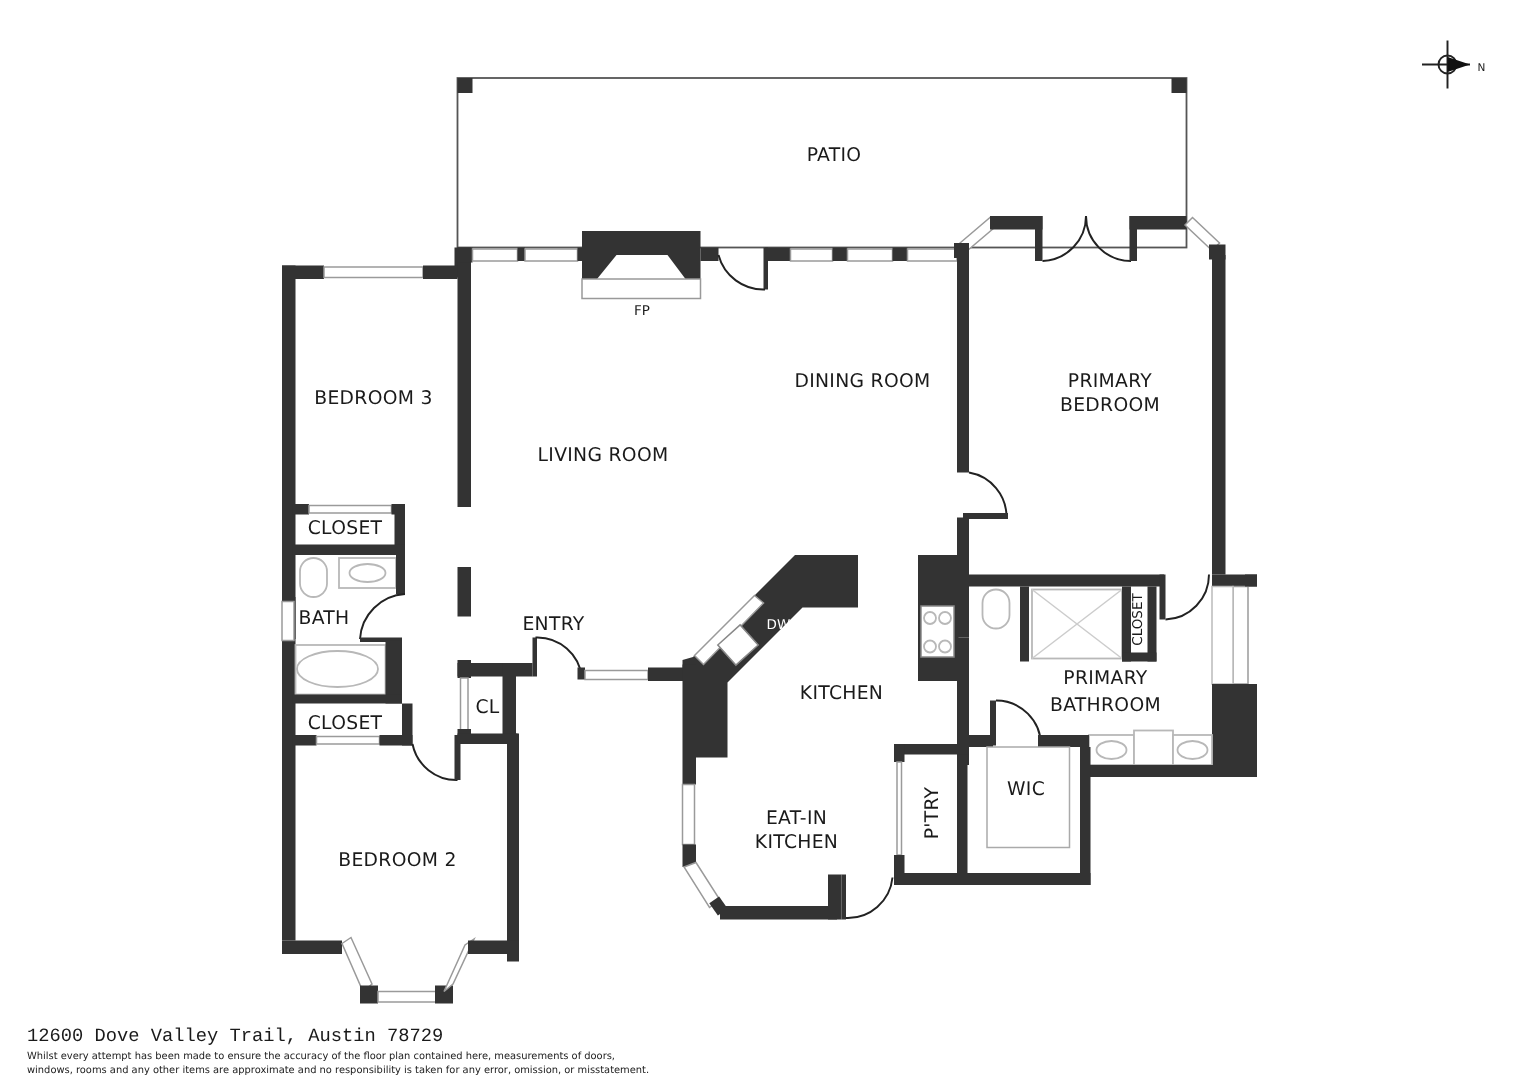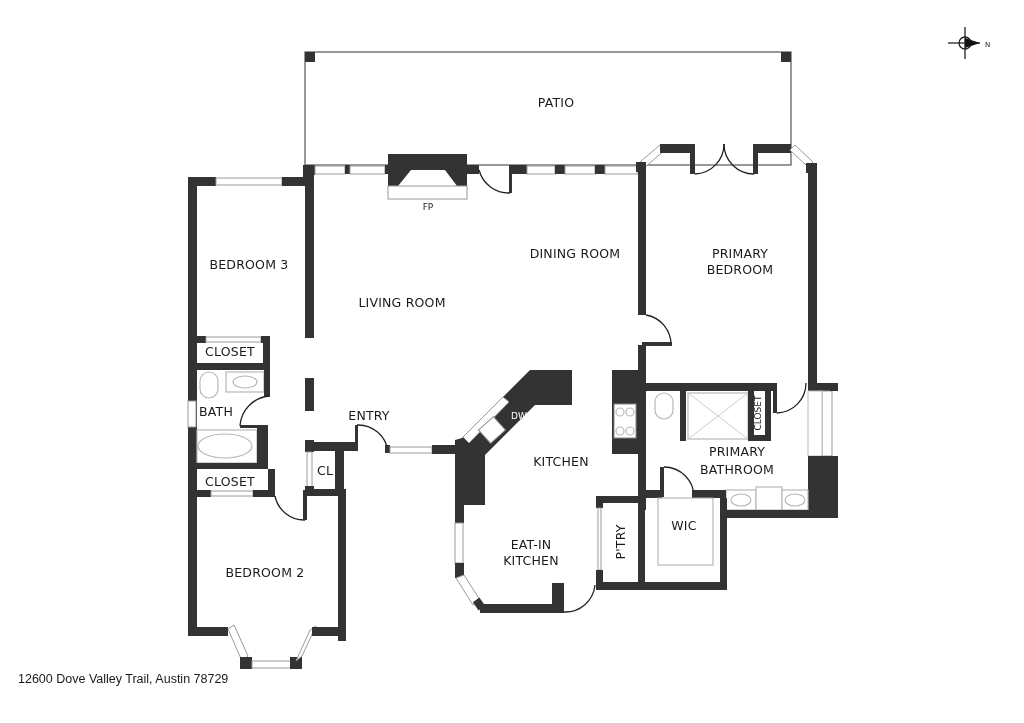--- a/index.html
+++ b/index.html
@@ -6,21 +6,21 @@
   body { width: 1024px; height: 723px; position: relative; overflow: hidden; font-family: "DejaVu Sans", sans-serif; }
   #plan { position: absolute; left: 0; top: 0; width: 1024px; height: 723px; }
   .wall { fill: #333333; }
   .glass { fill: #ffffff; stroke: #9a9a9a; stroke-width: 1; }
   .fix { fill: #ffffff; stroke: #b8b8b8; stroke-width: 1.2; }
   .door { fill: none; stroke: #222222; stroke-width: 1.3; }
   .lbl { font-family: "DejaVu Sans", sans-serif; font-size: 12.5px; fill: #1a1a1a; text-anchor: middle; letter-spacing: 0.2px; }
   .lbl-sm { font-family: "DejaVu Sans", sans-serif; font-size: 9px; fill: #1a1a1a; text-anchor: middle; }
   .lbl-w { font-family: "DejaVu Sans", sans-serif; font-size: 9px; fill: #ffffff; text-anchor: middle; }
   .footer { position: absolute; left: 18px; top: 672px; color: #1a1a1a; }
-  .footer .addr { font-family: Liberation Sans, sans-serif; font-size: 12.5px; line-height: 15px; }
+  .footer .addr { font-family: Liberation Mono, monospace; font-size: 12.5px; line-height: 15px; margin-top: 12px; }
   .footer .disc { font-family: "DejaVu Sans", sans-serif; font-size: 6.6px; line-height: 9.4px; width: 420px; margin-top: 1px; }
   .compass-n { font-family: "DejaVu Sans", sans-serif; font-size: 7px; fill: #1a1a1a; }
 </style>
 </head>
 <body>
 
 <svg id="plan" viewBox="0 0 1024 723" xmlns="http://www.w3.org/2000/svg">
 
   <g>
     <rect x="305" y="52" width="486" height="113" fill="none" stroke="#555" stroke-width="1.2"></rect>
@@ -228,14 +228,16 @@
     <line x1="948" y1="43" x2="980" y2="43" stroke="#222" stroke-width="1.3"></line>
     <circle cx="965" cy="43" r="6" fill="none" stroke="#222" stroke-width="1.3"></circle>
     <polygon points="965,38 980,43 965,48" fill="#111"></polygon>
     <text class="compass-n" x="985" y="47">N</text>
   </g>
 </svg>
 
 <div class="footer">
   <div class="addr">12600 Dove Valley Trail, Austin 78729</div>
   <div class="disc">
+    <div>Whilst every attempt has been made to ensure the accuracy of the floor plan contained here, measurements of doors,</div>
+    <div>windows, rooms and any other items are approximate and no responsibility is taken for any error, omission, or misstatement.</div>
   </div>
 </div>
 
 </body></html>

